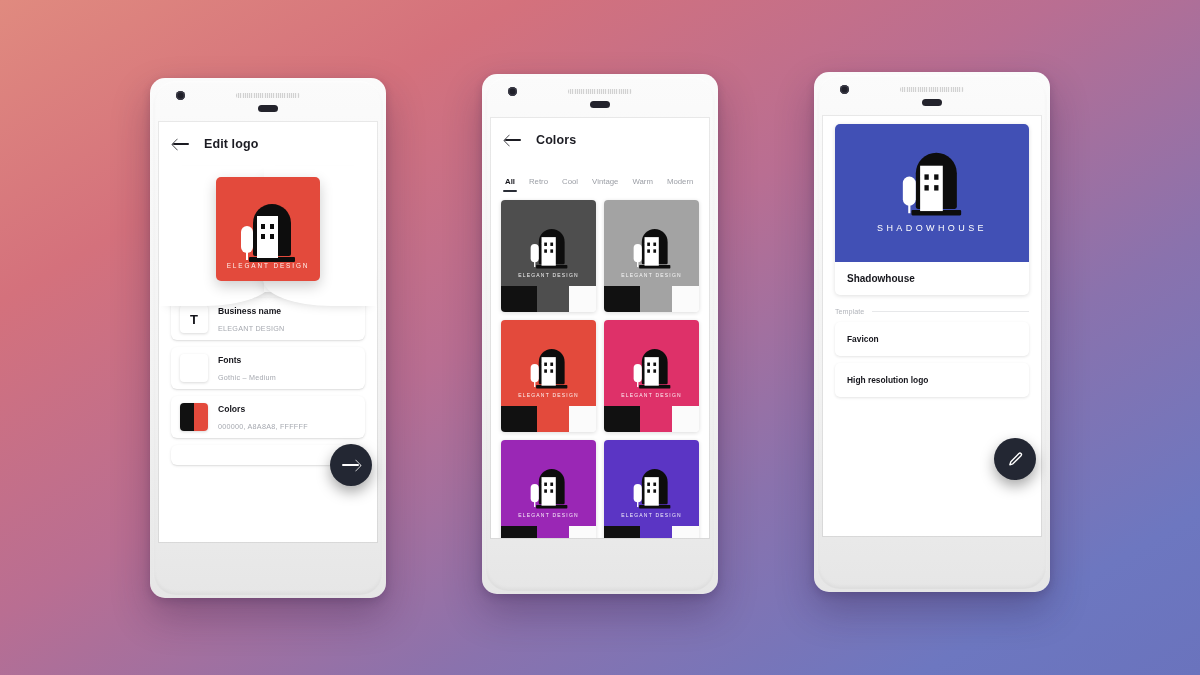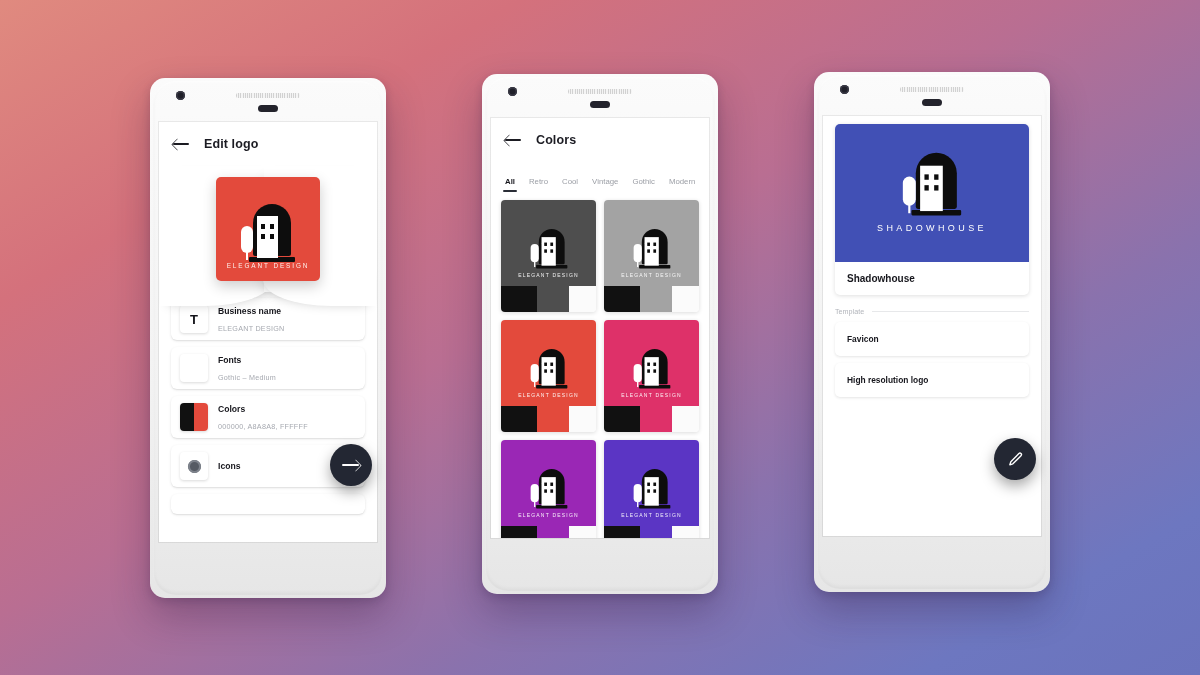--- a/index.html
+++ b/index.html
@@ -295,28 +295,20 @@
               <i style="width:50%;background:#111111;"></i>
                 <i style="width:50%;background:#e34a3c;"></i>
             </span>
           </div>
           <div class="row-txt">
             <div class="row-title">Colors</div>
             <div class="row-sub">000000, A8A8A8, FFFFFF</div>
           </div>
         </div>
 
-        <div class="row">
-          <div class="row-tile">
-            <span class="tile-dot"></span>
-          </div>
-          <div class="row-txt">
-            <div class="row-title">Icons</div>
-          </div>
-        </div>
 
         <div class="row" style="height:20px;min-height:20px;"></div>
       </div>
     </div>
 
     <div class="fab s1">
       <span class="fab-arrow"></span>
     </div>
     <div class="bezel-bottom"></div>
   </div>
@@ -332,21 +324,21 @@
       <div class="appbar">
         <div class="back-arrow"></div>
         <div class="appbar-title">Colors</div>
       </div>
 
       <div class="tabs">
         <div class="tab active">All</div>
         <div class="tab">Retro</div>
         <div class="tab">Cool</div>
         <div class="tab">Vintage</div>
-        <div class="tab">Gothic</div>
+        <div class="tab">Warm</div>
         <div class="tab">Modern</div>
       </div>
 
       <div class="grid" id="swatch-grid">
           <div class="sw">
             <div class="sw-logo" style="background:#4e4e4e">
   <div class="logo-mark">
     <span class="logo-cap"></span>
                 <span class="logo-base"></span>
     <span class="logo-roof"></span>

